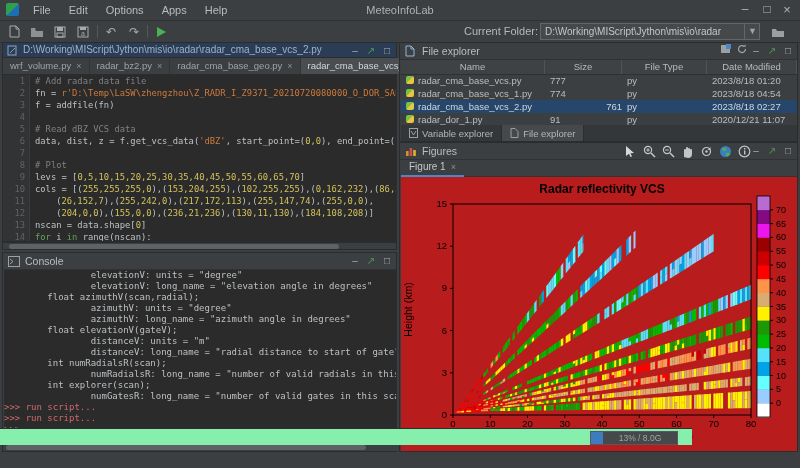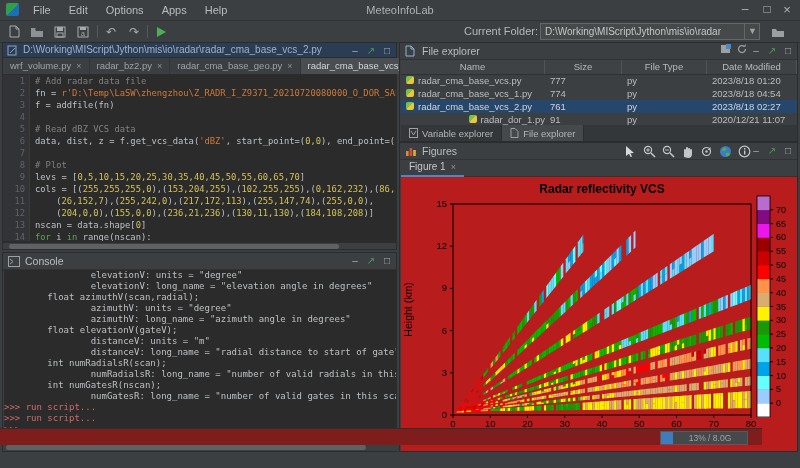--- a/index.html
+++ b/index.html
@@ -65,21 +65,21 @@
   .fxtab{height:16px;line-height:15px;font-size:9.5px;color:#b2b6b9;padding:0 8px;border-right:1px solid #2b2d2f;display:flex;align-items:center;gap:4px;}
   .fxtab.active{background:#46494b;}
   
   #figs{left:399px;top:142px;width:399px;height:310px;}
   #fig-tabrow{position:absolute;left:1px;top:17px;width:396px;height:16px;background:#3c3f41;border-bottom:1px solid #323232;display:flex;}
   #fig-tab{height:15px;line-height:14px;font-size:10px;color:#c4c8cb;padding:0 8px;border-bottom:2px solid #4a88c7;display:flex;gap:5px;}
   #fig-body{position:absolute;left:1px;top:34px;width:396px;height:274px;background:#b91c1c;}
   #figtools{position:absolute;right:46px;top:1px;display:flex;gap:5px;}
   .ficon{width:14px;height:14px;display:flex;align-items:center;justify-content:center;}
   
-  #statusbar{left:0;top:428px;width:762px;height:16px;background:#7f1d1d;border-top:1px solid #2c2e30;}
+  #statusbar{left:0;top:428px;width:692px;height:16px;background:#86efac;border-top:1px solid #2c2e30;}
   #mem{position:absolute;right:14px;top:2px;width:86px;height:12px;background:#46494b;border:1px solid #565a5c;display:flex;align-items:center;}
   #mem-fill{width:12px;height:12px;background:#3e7cbe;}
   #mem-text{flex:1;text-align:center;font-size:8.5px;color:#a0a4a7;}
   svg text{font-family:"Liberation Sans",sans-serif;}
 </style>
 </head>
 <body>
 
 <div class="abs" id="titlebar">
   <div class="abs" id="logo"></div>
@@ -189,21 +189,21 @@
       <div class="con-line">                elevationV: units = "degree"</div>
       <div class="con-line">                elevationV: long_name = "elevation angle in degrees"</div>
       <div class="con-line">        float azimuthV(scan,radial);</div>
       <div class="con-line">                azimuthV: units = "degree"</div>
       <div class="con-line">                azimuthV: long_name = "azimuth angle in degrees"</div>
       <div class="con-line">        float elevationV(gateV);</div>
       <div class="con-line">                distanceV: units = "m"</div>
       <div class="con-line">                distanceV: long_name = "radial distance to start of gate"</div>
       <div class="con-line">        int numRadialsR(scan);</div>
       <div class="con-line">                numRadialsR: long_name = "number of valid radials in this sc</div>
-      <div class="con-line">        int numGatesR(nscan);</div>
+      <div class="con-line">        int explorer(scan);</div>
       <div class="con-line">                numGatesR: long_name = "number of valid gates in this scan"</div>
       <div class="con-line prompt">&gt;&gt;&gt; run script...</div>
       <div class="con-line prompt">&gt;&gt;&gt; run script...</div>
       <div class="con-line prompt">&gt;&gt;&gt;</div>
     </div>
   <div class="abs hscroll" style="left:1px;top:191px;width:393px;height:7px;">
     <div class="hthumb" style="left:2px;width:360px;"></div>
   </div>
 </div>
 
@@ -243,26 +243,26 @@
         <div class="fxcell" style="width: 90px;"><span>2023/8/18 01:20</span></div>
       </div>
       <div class="fxrow">
         <div class="fxcell" style="width: 144px;"><span class="pyicon"></span><span>radar_cma_base_vcs_1.py</span></div>
         <div class="fxcell" style="width: 77px;"><span>774</span></div>
         <div class="fxcell" style="width: 85px;"><span>py</span></div>
         <div class="fxcell" style="width: 90px;"><span>2023/8/18 04:54</span></div>
       </div>
       <div class="fxrow sel">
         <div class="fxcell" style="width: 144px;"><span class="pyicon"></span><span>radar_cma_base_vcs_2.py</span></div>
-        <div class="fxcell" style="width: 77px;"><span>761</span></div>
+        <div class="fxcell" style="width: 77px; text-align: right;"><span>761</span></div>
         <div class="fxcell" style="width: 85px;"><span>py</span></div>
         <div class="fxcell" style="width: 90px;"><span>2023/8/18 02:27</span></div>
       </div>
       <div class="fxrow">
-        <div class="fxcell" style="width: 144px; text-align: right;"><span class="pyicon"></span><span>radar_dor_1.py</span></div>
+        <div class="fxcell" style="width: 144px;"><span class="pyicon"></span><span>radar_dor_1.py</span></div>
         <div class="fxcell" style="width: 77px;"><span>91</span></div>
         <div class="fxcell" style="width: 85px;"><span>py</span></div>
         <div class="fxcell" style="width: 90px;"><span>2020/12/21 11:07</span></div>
       </div>
     </div>
   <div id="fx-tabs">
       <div class="fxtab">
         <svg width="9" height="10">
           <rect x="0.5" y="0.5" width="8" height="9" fill="none" stroke="#9ba0a3"></rect>
           <path d="M2 3 l2.5 4 2.5-4" fill="none" stroke="#9ba0a3"></path>

